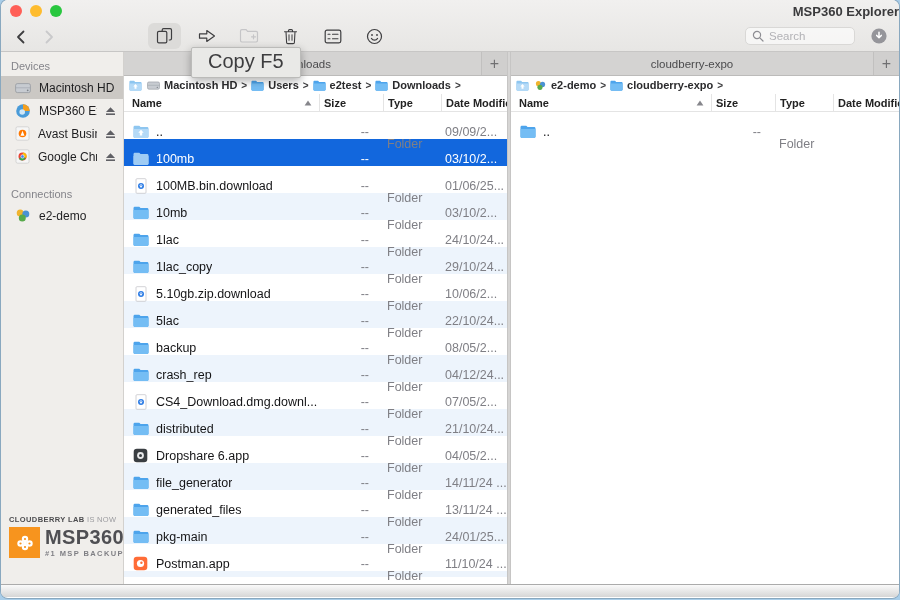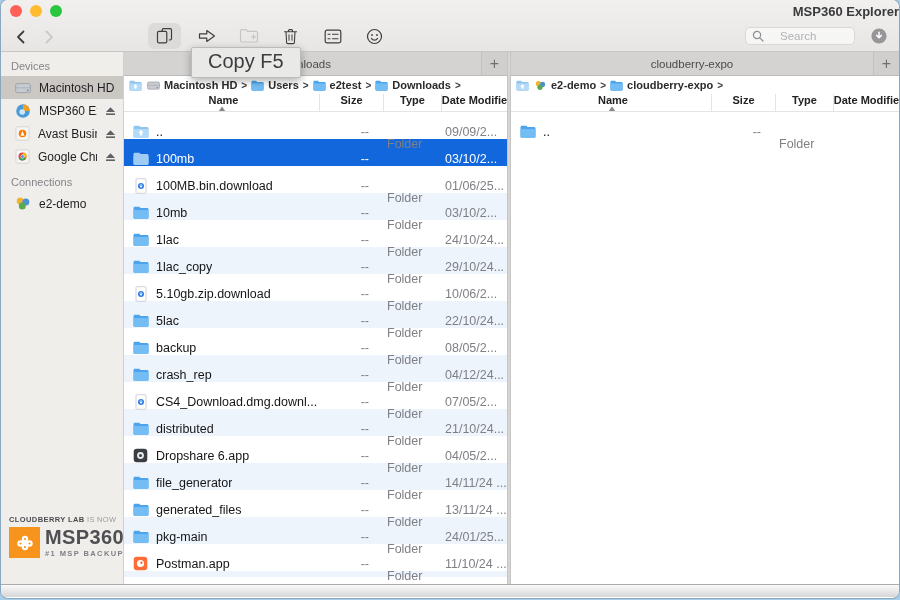--- a/index.html
+++ b/index.html
@@ -23,32 +23,32 @@
   .toolbar { position:relative; height:30px; }
   .nav-btn { position:absolute; top:3px; width:24px; height:24px; background:transparent; border:none;
              display:flex; align-items:center; justify-content:center; }
   .nav-back { left:7px; } .nav-fwd { left:36px; }
   .tb-center { position:absolute; left:147px; top:1px; display:flex; gap:9px; }
   .tb-btn { width:33px; height:26px; border:none; background:transparent; border-radius:6px;
             display:flex; align-items:center; justify-content:center; }
   .tb-btn.active { background:#dcdbd9; }
   .searchbox { position:absolute; right:44px; top:5px; width:110px; height:18px;
                border:1px solid #d9d8d6; border-radius:5px; background:rgba(255,255,255,.6);
-               display:flex; align-items:center; gap:16px; padding:0 6px; }
+               display:flex; align-items:center; gap:5px; padding:0 6px; }
   .searchbox input { flex:1; min-width:0; border:none; outline:none; background:transparent;
                      font-size:11.5px; color:#333; font-family:inherit; }
   .searchbox input::placeholder { color:#b2b2b6; }
   .dl-btn { position:absolute; right:12px; top:6px; width:16px; height:16px;
             border:none; background:transparent; padding:0; display:flex; }
 
   
   .main { display:flex; height:532px; }
   .sidebar { width:123px; flex:none; background:#f0eeeb; border-right:1px solid #d3d1ce; position:relative; }
   .side-header { font-size:11px; color:#84848a; padding:8px 0 4px 10px; }
-  .side-header.second { margin-top:0; }
+  .side-header.second { margin-top:12px; }
   .side-item { display:flex; align-items:center; height:23px; padding:0 7px 0 14px; gap:8px;
                font-size:12px; color:#1e1e20; white-space:nowrap; cursor:default; }
   .side-item.sel { background:#cbc8c4; }
   .side-label { flex:1; overflow:hidden; text-overflow:clip; }
   .eject { display:inline-flex; flex:none; }
   .icn { display:inline-flex; align-items:center; flex:none; }
 
   
   .logo { position:absolute; left:8px; bottom:26px; width:128px; }
   .logo-top { font-size:7.5px; letter-spacing:.3px; color:#9b9b9f; margin-bottom:3px; white-space:nowrap; }
@@ -73,21 +73,21 @@
   .breadcrumb { height:18px; flex:none; display:flex; align-items:center; gap:2px; padding:0 5px;
                 font-size:11px; font-weight:600; color:#2b2b2d; white-space:nowrap; overflow:hidden; }
   .breadcrumb svg { width:13px; height:11px; }
   .crumb { display:inline-flex; align-items:center; gap:4px; }
   .crumb-up { display:inline-flex; margin-right:3px; }
   .crumb-sep { font-size:10px; font-weight:700; color:#3e3e40; margin:0 2px; }
 
   .listheader { height:18px; flex:none; display:grid; grid-template-columns:1fr 64px 58px 66px;
                 align-items:stretch; font-size:11px; font-weight:600; color:#222;
                 border-bottom:1px solid #e4e4e4; }
-  .hc { display:flex; align-items:center; padding:0 4px; overflow:hidden; white-space:nowrap;flex-direction:column; }
+  .hc { display:flex; align-items:center; padding:0 4px; overflow:hidden; white-space:nowrap; }
   .hc-name { padding-left:8px; justify-content:space-between; }
   .hc-size,.hc-type,.hc-date { border-left:1px solid #e4e4e4; }
   .sort { display:inline-flex; margin-right:3px; }
 
   .rows { flex:1; overflow:hidden; }
   .row { height:27px; display:grid; grid-template-columns:1fr 64px 58px 66px; align-items:center;
          font-size:12.5px; cursor:default; }
   .row.alt { background:#edf4fc; }
   .row.selected { background:#1267dd; }
   .row.stub { height:6px; }

